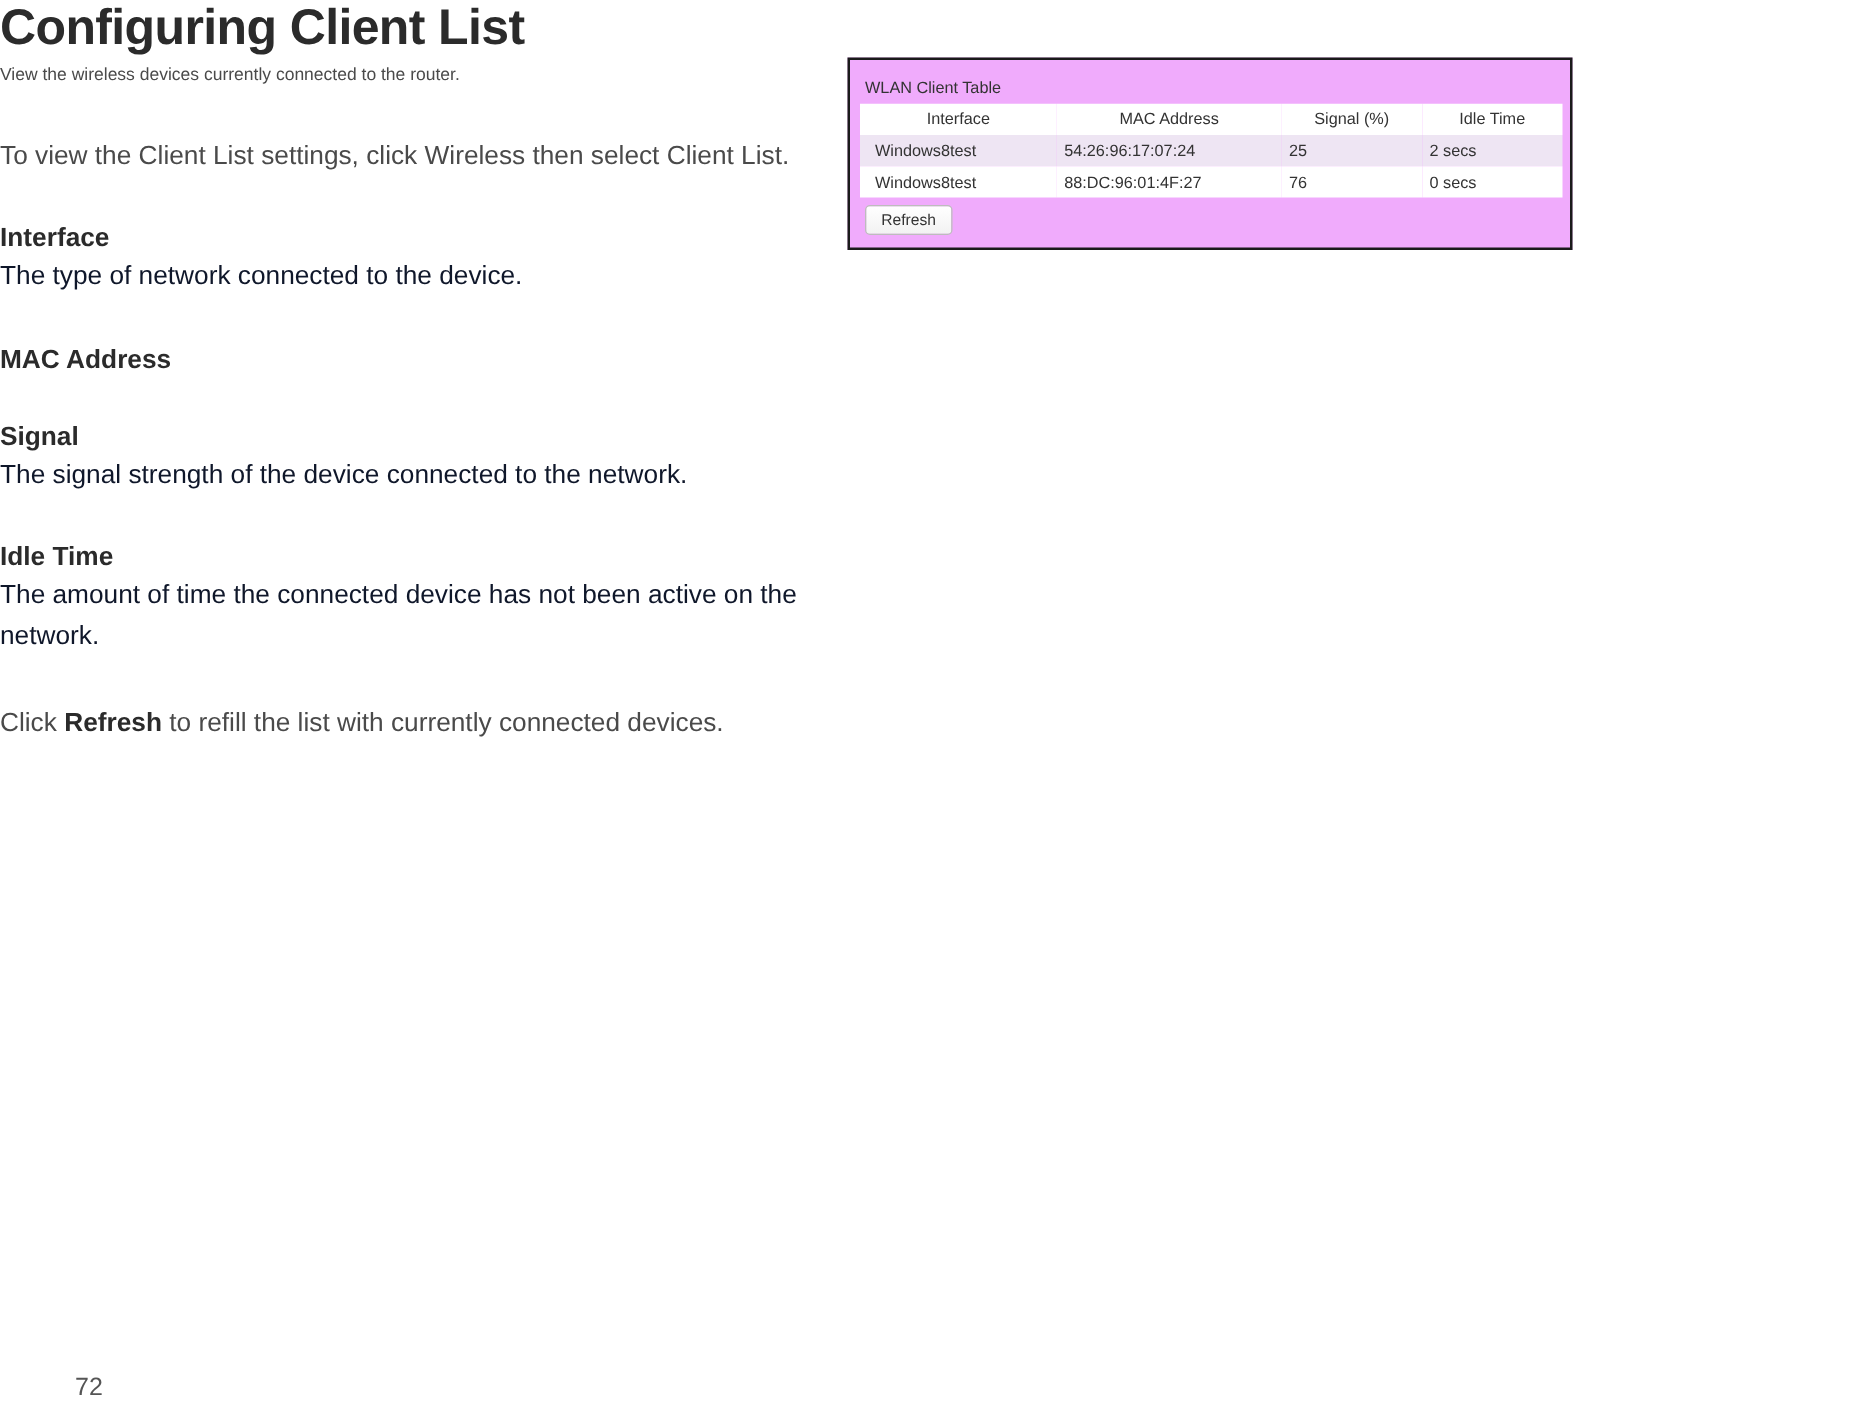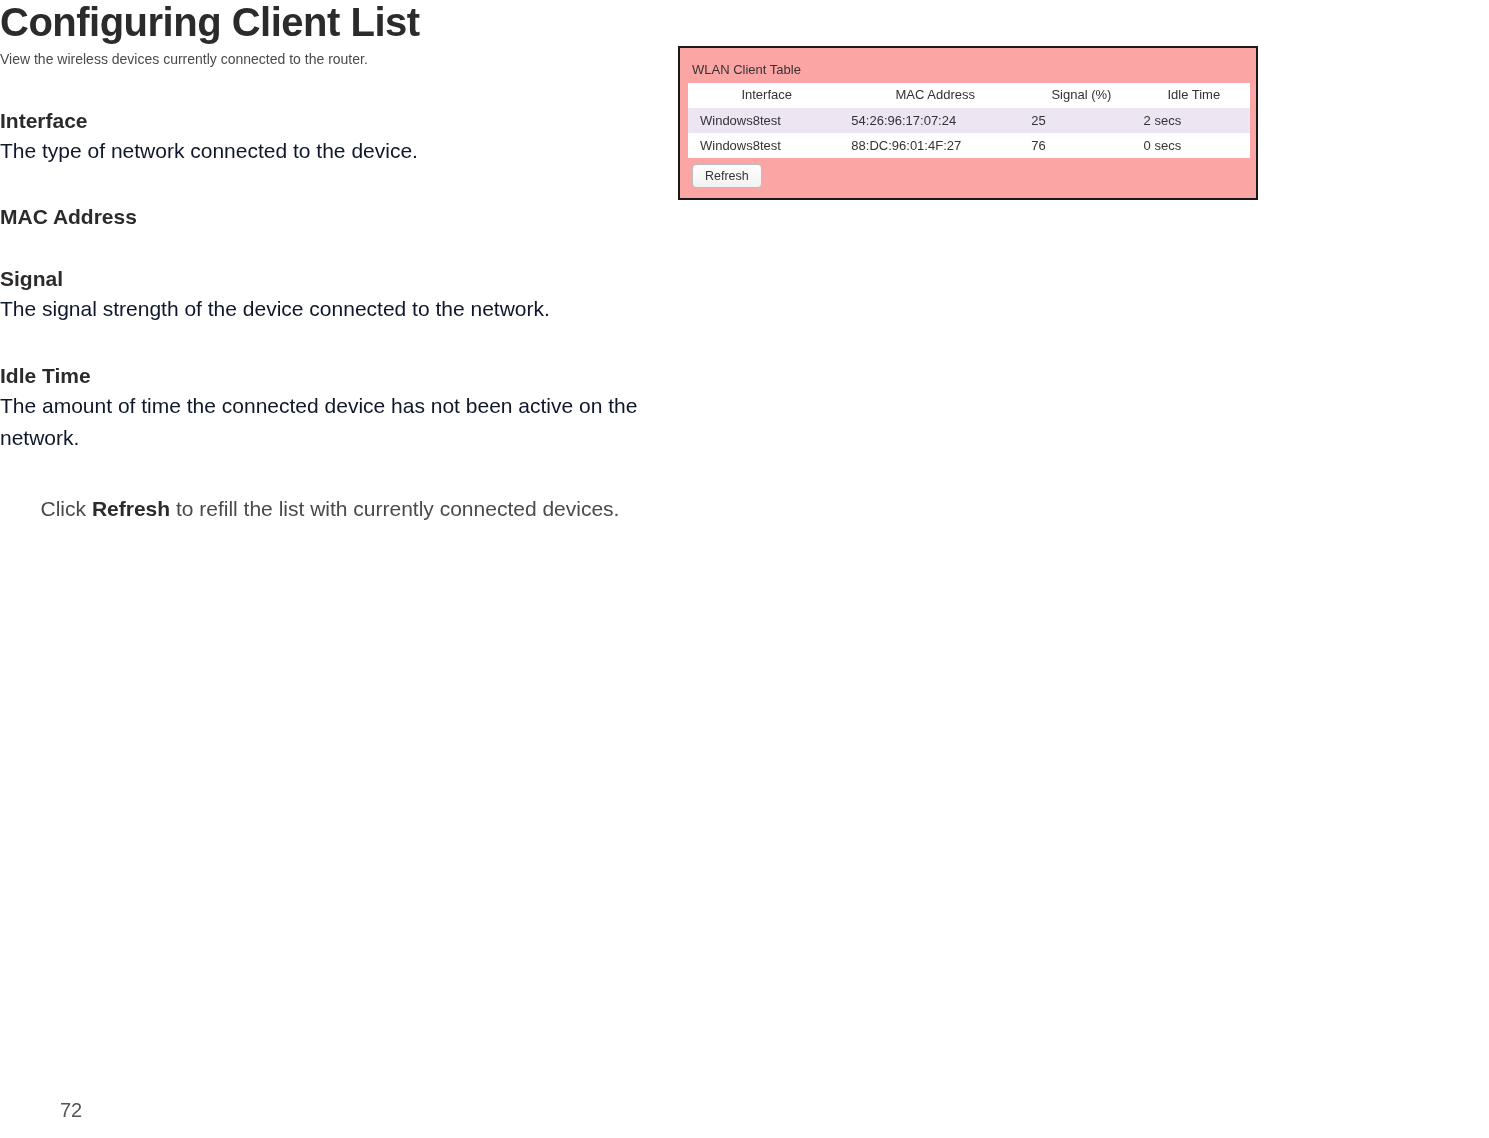--- a/index.html
+++ b/index.html
@@ -57,42 +57,41 @@
     font-size: 21px;
     line-height: 1.55;
     color: #0f172a;
     margin: 0;
   }
   .final {
     font-size: 21px;
     line-height: 1.55;
     color: #4a4a4a;
     margin: 0;
-    text-align: center;
   }
   .final b { font-weight: 700; color:#2b2b2b; }
   .pagenum {
     position: absolute;
     bottom: 16px;
     left: 16px;
     width: 1489px;
     text-align: left;
     font-size: 20px;
     color: #555;
     padding-left: 44px;
   }
 
   
   .shot {
     position: absolute;
     left: 678px;
     top: 46px;
     width: 580px;
     border: 2px solid #1a1a1a;
-    background: #fca5a5;
+    background: #f0abfc;
     box-sizing: border-box;
     font-family: Arial, sans-serif;
     font-size: 13px;
     color: #333;
   }
   .shot .inner {
     padding: 14px 6px 10px 8px;
   }
   .shot .caption {
     font-size: 13px;
@@ -141,20 +140,21 @@
   }
 </style>
 </head>
 <body>
 
 <div class="page">
 
   <div class="left-col">
     <h1 class="title">Configuring Client List</h1>
     <p class="intro">View the wireless devices currently connected to the router.</p>
+    <p class="instr">To view the Client List settings, click Wireless then select Client List.</p>
 
     <div class="defblock">
       <p class="term">Interface</p>
       <p class="desc">The type of network connected to the device.</p>
     </div>
     <div class="defblock">
       <p class="term">MAC Address</p>
     </div>
     <div class="defblock">
       <p class="term">Signal</p>

